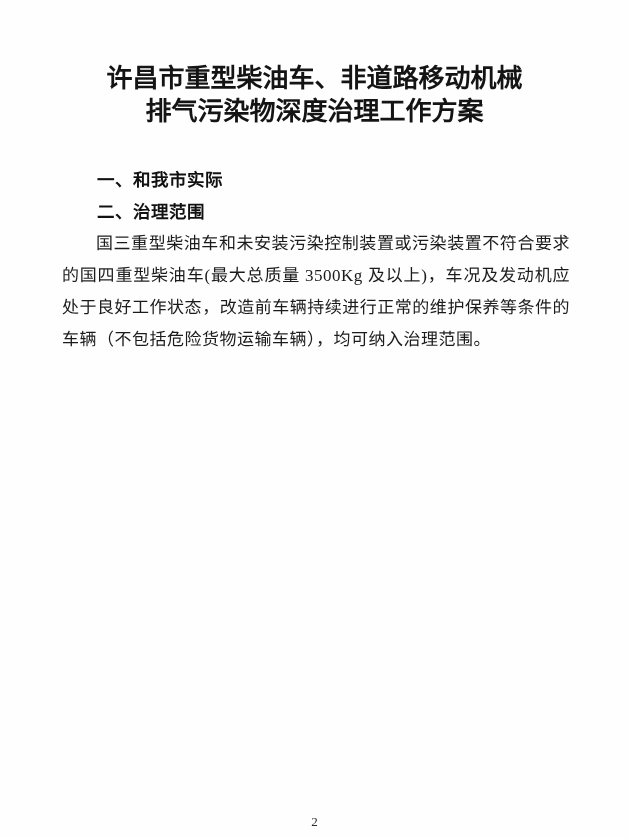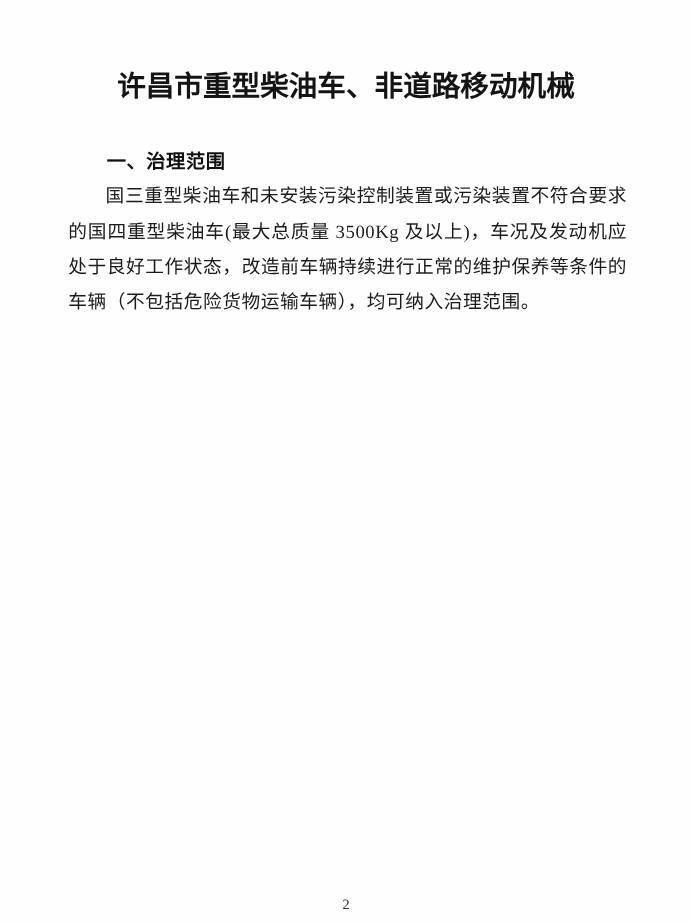--- a/index.html
+++ b/index.html
@@ -67,28 +67,30 @@
     color: #2a2a2a;
   }
 </style>
 </head>
 <body>
 
 <div class="page">
 
   <h1 class="doc-title">
     <span class="title-line">许昌市重型柴油车、非道路移动机械</span>
+    <span class="title-line">排气污染物深度治理工作方案</span>
   </h1>
 
   <div class="doc-body">
 
 
-    <h2 class="section-heading">一、治理范围</h2>
+    <h2 class="section-heading">一、和我市实际</h2>
 
 
+    <h2 class="section-heading">二、治理范围</h2>
 
     <p class="body-para">国三重型柴油车和未安装污染控制装置或污染装置不符合要求的国四重型柴油车(最大总质量 3500Kg 及以上)，车况及发动机应处于良好工作状态，改造前车辆持续进行正常的维护保养等条件的车辆（不包括危险货物运输车辆），均可纳入治理范围。</p>
 
   </div>
 
   <div class="page-number">2</div>
 
 </div>
 
 </body></html>

